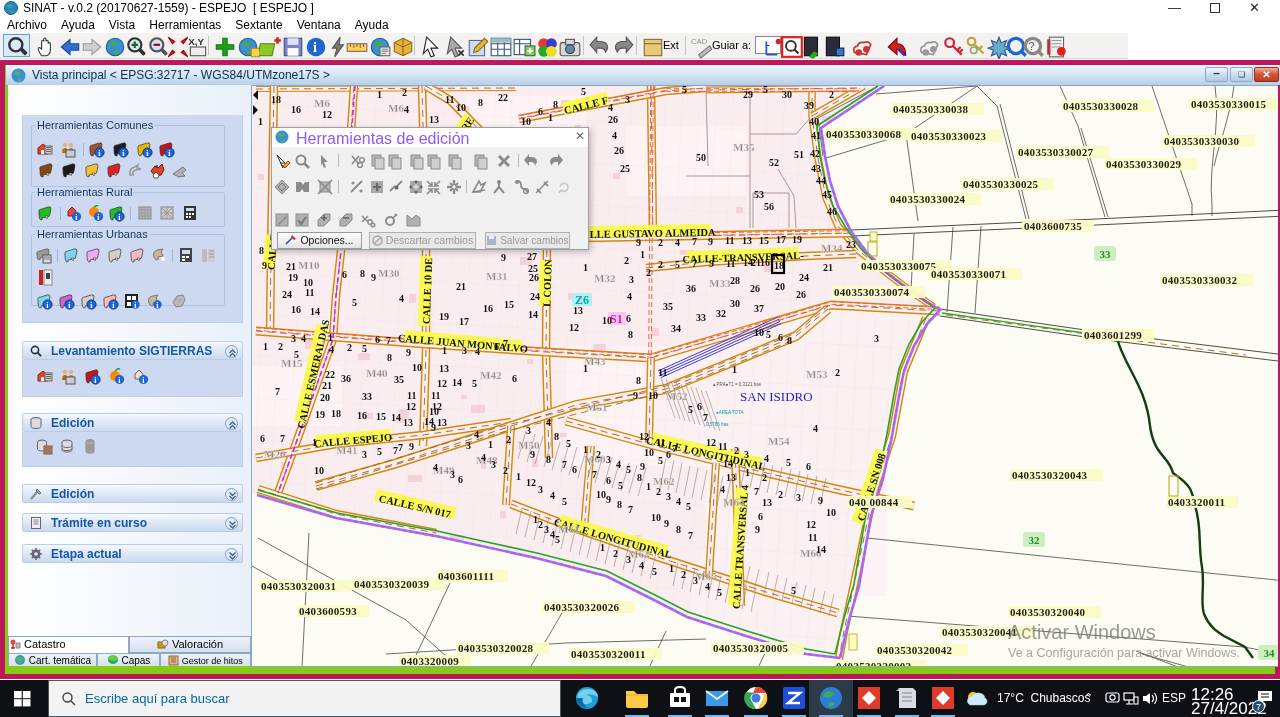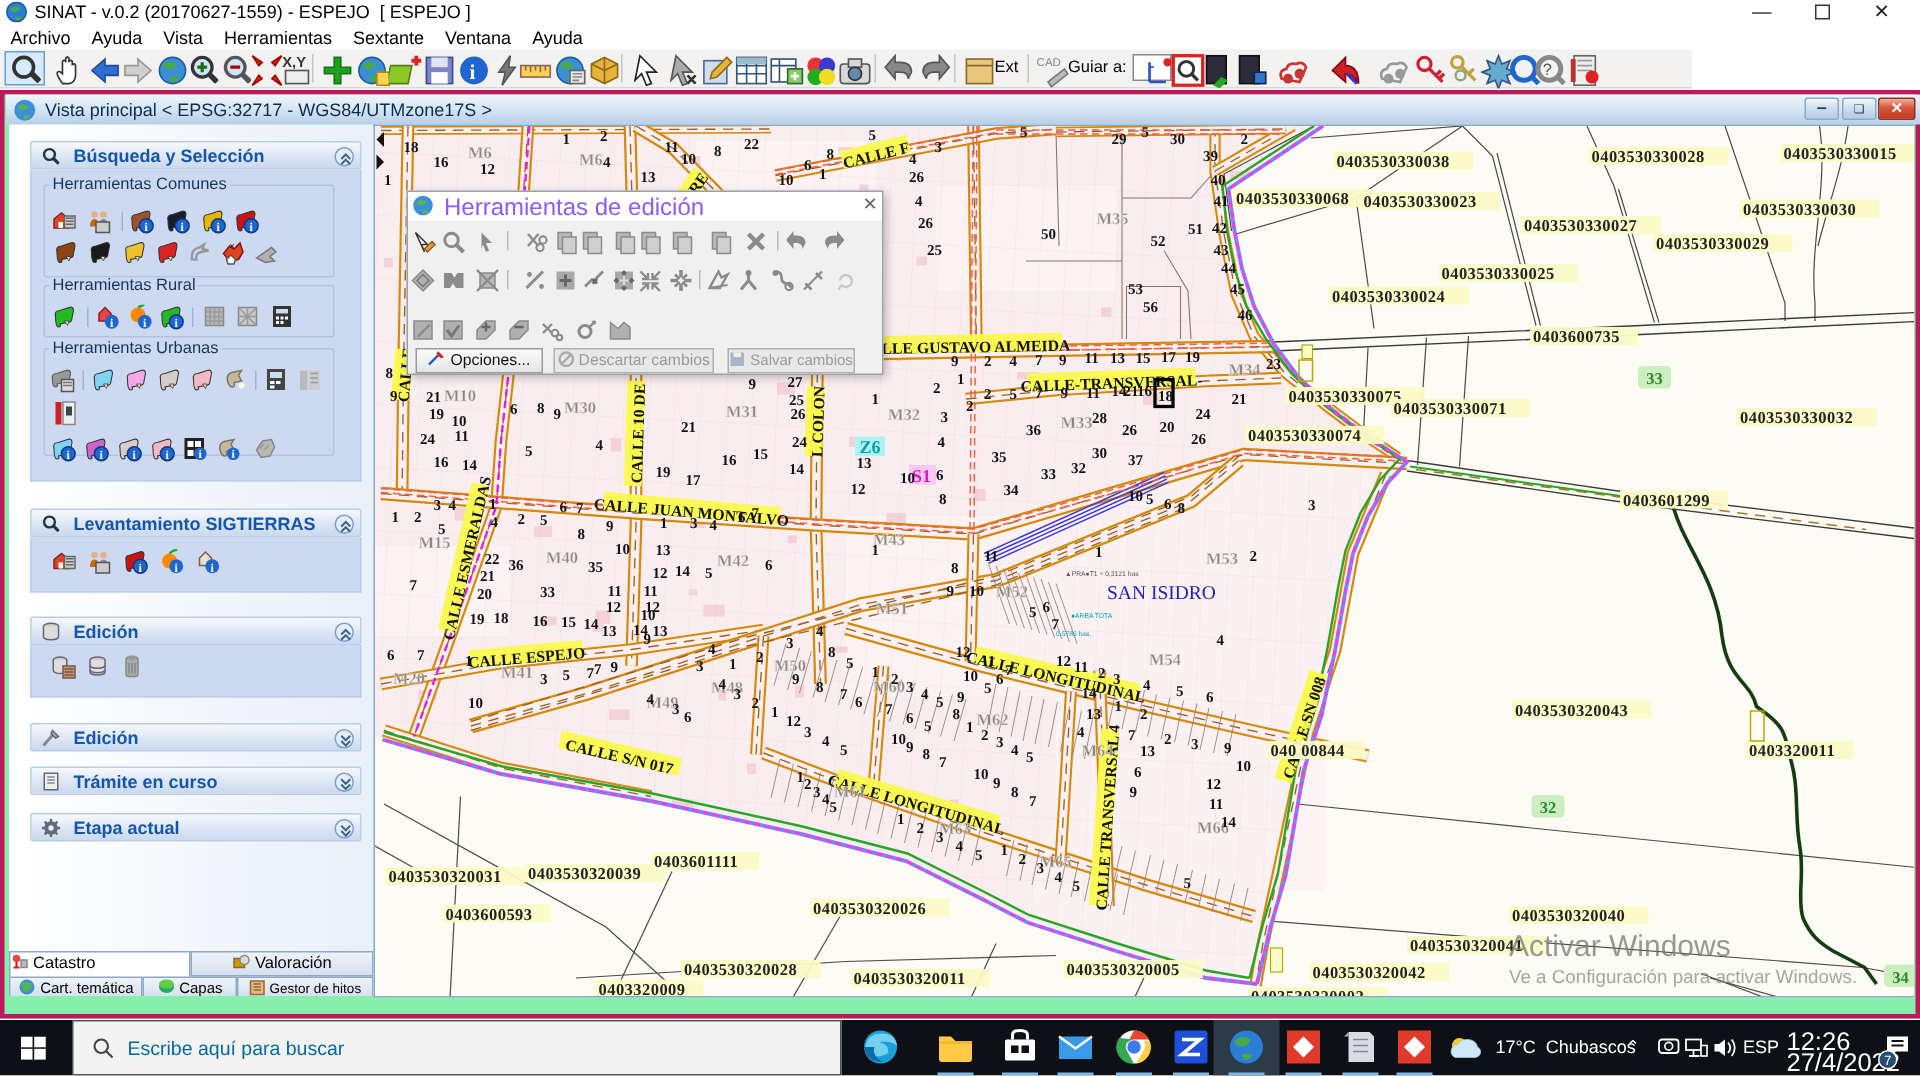--- a/index.html
+++ b/index.html
@@ -4,21 +4,21 @@
 *{margin:0;padding:0;box-sizing:border-box}
 body{font-family:"Liberation Sans",sans-serif;width:1280px;height:717px;overflow:hidden;background:#fff}
 #screen{position:relative;width:1280px;height:717px}
 .abs{position:absolute}
 #titlebar{left:0;top:0;width:1280px;height:17px;background:#fff;font-size:12px;color:#000}
 #menubar{left:0;top:17px;width:1280px;height:16px;background:#fff;font-size:12px}
 #menubar span{display:inline-block;padding:0 7px;line-height:16px}
 #toolbar{left:0;top:33px;width:1128px;height:26px;background:#f3f2f1;border-bottom:1px solid #d8d8d8}
 .tbi{position:absolute;top:1px;width:24px;height:24px}
 .tsep{position:absolute;top:3px;width:1px;height:19px;background:#c4c4c4}
-#innerwin{left:0;top:60px;width:1280px;height:619px;background:#86efac;border:3px solid #be185d}
+#innerwin{left:0;top:60px;width:1280px;height:619px;background:#84cc16;border:5px solid #be185d}
 #iwtitle{left:1px;top:0px;width:1278px;height:20px;background:linear-gradient(#eef5fc,#d7e7f5 45%,#b8cfe8);color:#0c2d52;font-size:12px}
 #leftpanel{left:3px;top:20px;width:243px;height:581px;background:linear-gradient(90deg,#ffffff,#e9f0f9);overflow:hidden}
 #mapwrap{left:246px;top:20px;width:1027px;height:582px;background:#fdfdf6;overflow:hidden;border:1px solid #8aa8c8;border-right:none}
 #statusrow{left:1px;top:602px;width:1278px;height:16px;background:#f0f0f0;font-size:10px;color:#000;white-space:nowrap}
 .sbox{position:absolute;top:1px;height:14px;border:1px solid #ababab;background:#f4f4f4;font-size:9px;line-height:12px;overflow:hidden}
 .sechead{position:absolute;left:14px;width:221px;height:19px;background:linear-gradient(#f6f9fd,#dce6f4 55%,#cbd9ee);border:1px solid #bacde8;border-radius:2px;color:#1456ad;font-weight:bold;font-size:12px;line-height:18px}
 .secbody{position:absolute;left:14px;width:221px;background:#ccd9f0;border:1px solid #bccdea;border-top:none}
 .grp{position:absolute;border:1px solid #b2c3e2;border-radius:2px}
 .grplab{position:absolute;font-size:11px;color:#16355e;line-height:11px;background:#ccd9f0;padding:0 2px}
 .chev{position:absolute;right:4px;top:3px;width:13px;height:13px;border-radius:50%;border:1px solid #7d9fcc;background:#e4edf9;color:#39648f;font-size:8px;line-height:11px;text-align:center;font-weight:bold}
@@ -247,34 +247,20 @@
           <path d="M2.5 5q2.5-2.5 5-1.5l2 0.8q-1 2.7-3.5 2.7T2.5 5z" fill="#54b258"></path>
           <path d="M6 10.5q3-1 4.7 0.3-1.5 2.4-3.7 1.7z" fill="#54b258"></path>
         </svg>
   <span class="abs" style="left:26px;top:3px">Vista principal &lt; EPSG:32717 - WGS84/UTMzone17S &gt;</span>
   <span class="abs" style="left:1199px;top:2px;width:23px;height:15px;background:linear-gradient(#f3f8fc,#cfdfee 45%,#b4cbe2);border:1px solid #8aa8c8;border-radius:2px;text-align:center;line-height:10px;color:#204060;font-weight:bold">–</span>
   <span class="abs" style="left:1224px;top:2px;width:23px;height:15px;background:linear-gradient(#f3f8fc,#cfdfee 45%,#b4cbe2);border:1px solid #8aa8c8;border-radius:2px;text-align:center;font-size:8px;line-height:13px;color:#204060">❑</span>
   <span class="abs" style="left:1248px;top:2px;width:25px;height:15px;background:linear-gradient(#f2b09a,#d9543a 45%,#c23a22);border:1px solid #903020;border-radius:2px;text-align:center;font-size:10px;line-height:14px;color:#fff;font-weight:bold">✕</span>
  </div>
  <div class="abs" id="leftpanel">
 
-<div class="sechead" style="top:11px">
-          <span class="abs" style="left:6px;top:2px;width:14px;height:14px">
-            <svg width="14" height="14" viewBox="0 0 14 14">
-              <circle cx="6" cy="6" r="3.6" fill="none" stroke="#234" stroke-width="1.6"></circle>
-              <path d="M8.6 8.6l3.5 3.5" stroke="#234" stroke-width="2"></path>
-            </svg>
-          </span>
-          <span class="abs" style="left:28px">Búsqueda y Selección</span>
-          <span class="chev">
-            <svg width="13" height="13" viewBox="0 0 13 13">
-              <path d="M3.5 7l3-3 3 3M3.5 10.5l3-3 3 3" stroke="#39648f" stroke-width="1.3" fill="none"></path>
-            </svg>
-          </span>
-        </div>
 <div class="secbody" style="top:30px;height:208px"></div>
 <div class="grp" style="left:23px;top:40px;width:194px;height:62px"></div>
 <div class="grplab" style="left:27px;top:35px">Herramientas Comunes</div>
 <svg class="abs" style="left:28px;top:56px" width="17" height="17" viewBox="0 0 17 17">
           <path d="M2 7l5-4 5 4v6H2z" fill="#d42" stroke="#822"></path>
           <rect x="5" y="9" width="3" height="4" fill="#fff"></rect>
           <rect x="9" y="5" width="7" height="8" fill="#ccc" stroke="#666"></rect>
           <path d="M10 6.5h5M10 8.5h5M10 10.5h5" stroke="#666"></path>
         </svg>
 <svg class="abs" style="left:52px;top:56px" width="17" height="17" viewBox="0 0 17 17">

